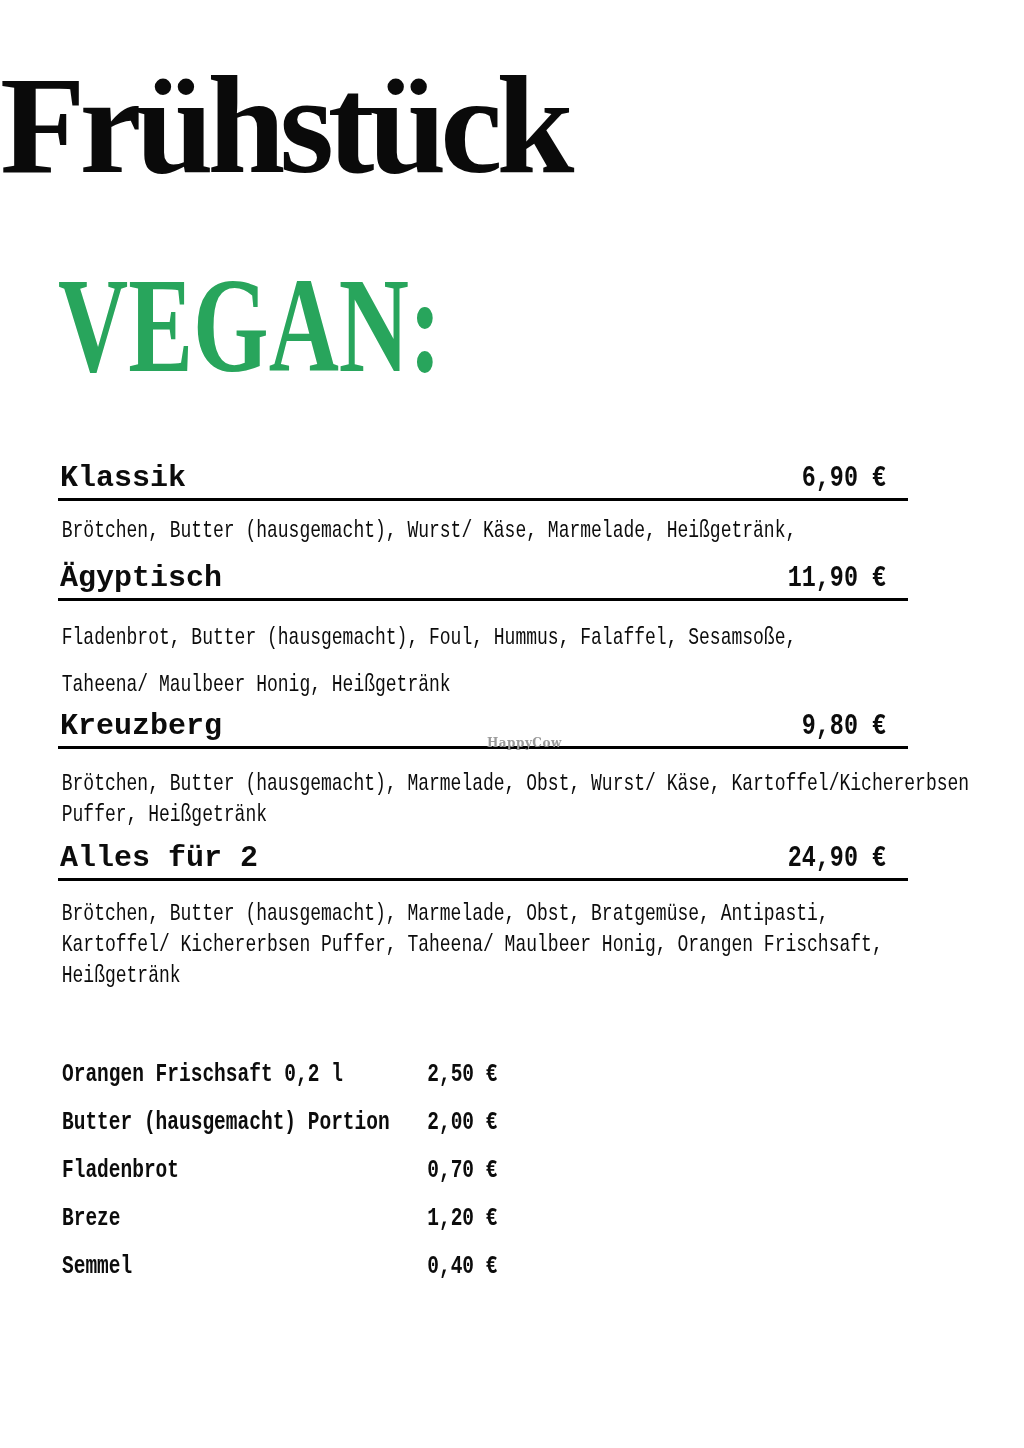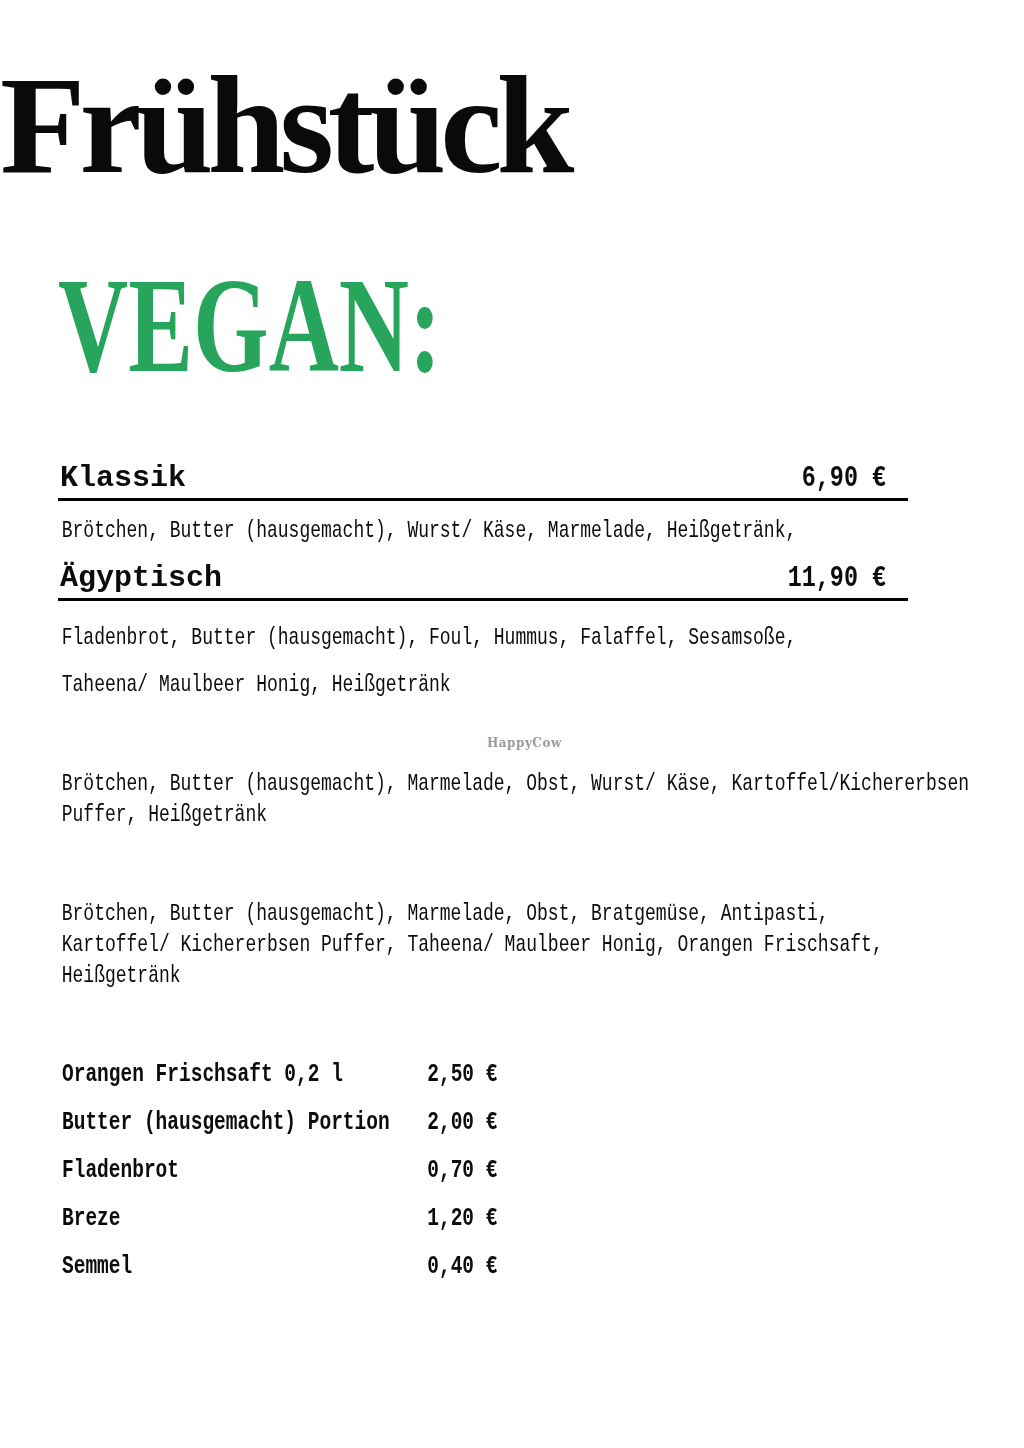--- a/index.html
+++ b/index.html
@@ -138,25 +138,37 @@
       <span class="sec-price">11,90 €</span>
     </div>
   </div>
   <div class="desc loose" style="top:614px">
     <div>Fladenbrot, Butter (hausgemacht), Foul, Hummus, Falaffel, Sesamsoße,</div>
     <div>Taheena/ Maulbeer Honig, Heißgetränk</div>
   </div>
 
   <div class="watermark">HappyCow</div>
 
+  <div class="sec" style="top:708px">
+    <div class="sec-head">
+      <span class="sec-name">Kreuzberg</span>
+      <span class="sec-price">9,80 €</span>
+    </div>
+  </div>
   <div class="desc tight" style="top:768px">
     <div>Brötchen, Butter (hausgemacht), Marmelade, Obst, Wurst/ Käse, Kartoffel/Kichererbsen</div>
     <div>Puffer, Heißgetränk</div>
   </div>
 
+  <div class="sec" style="top:840px">
+    <div class="sec-head">
+      <span class="sec-name">Alles für 2</span>
+      <span class="sec-price">24,90 €</span>
+    </div>
+  </div>
   <div class="desc tight" style="top:898px">
     <div>Brötchen, Butter (hausgemacht), Marmelade, Obst, Bratgemüse, Antipasti,</div>
     <div>Kartoffel/ Kichererbsen Puffer, Taheena/ Maulbeer Honig, Orangen Frischsaft,</div>
     <div>Heißgetränk</div>
   </div>
 
   <div class="extra" style="top:1056px">
     <span>Orangen Frischsaft 0,2 l</span>
     <span class="price">2,50 €</span>
   </div>

